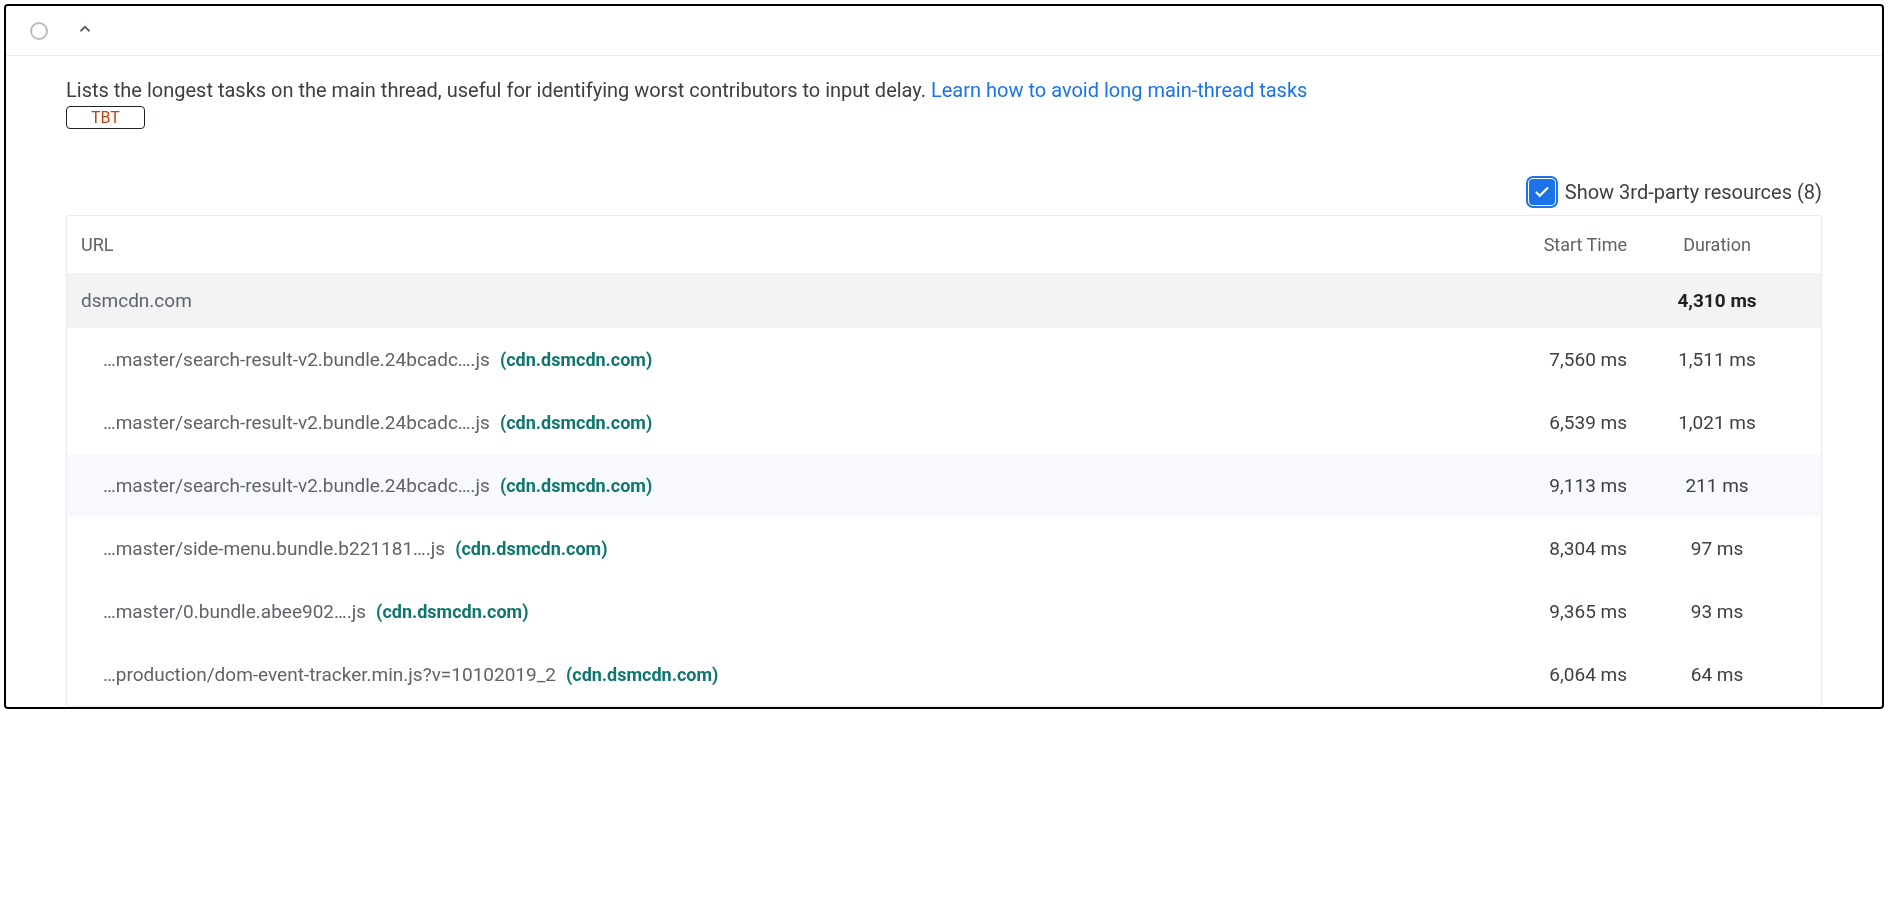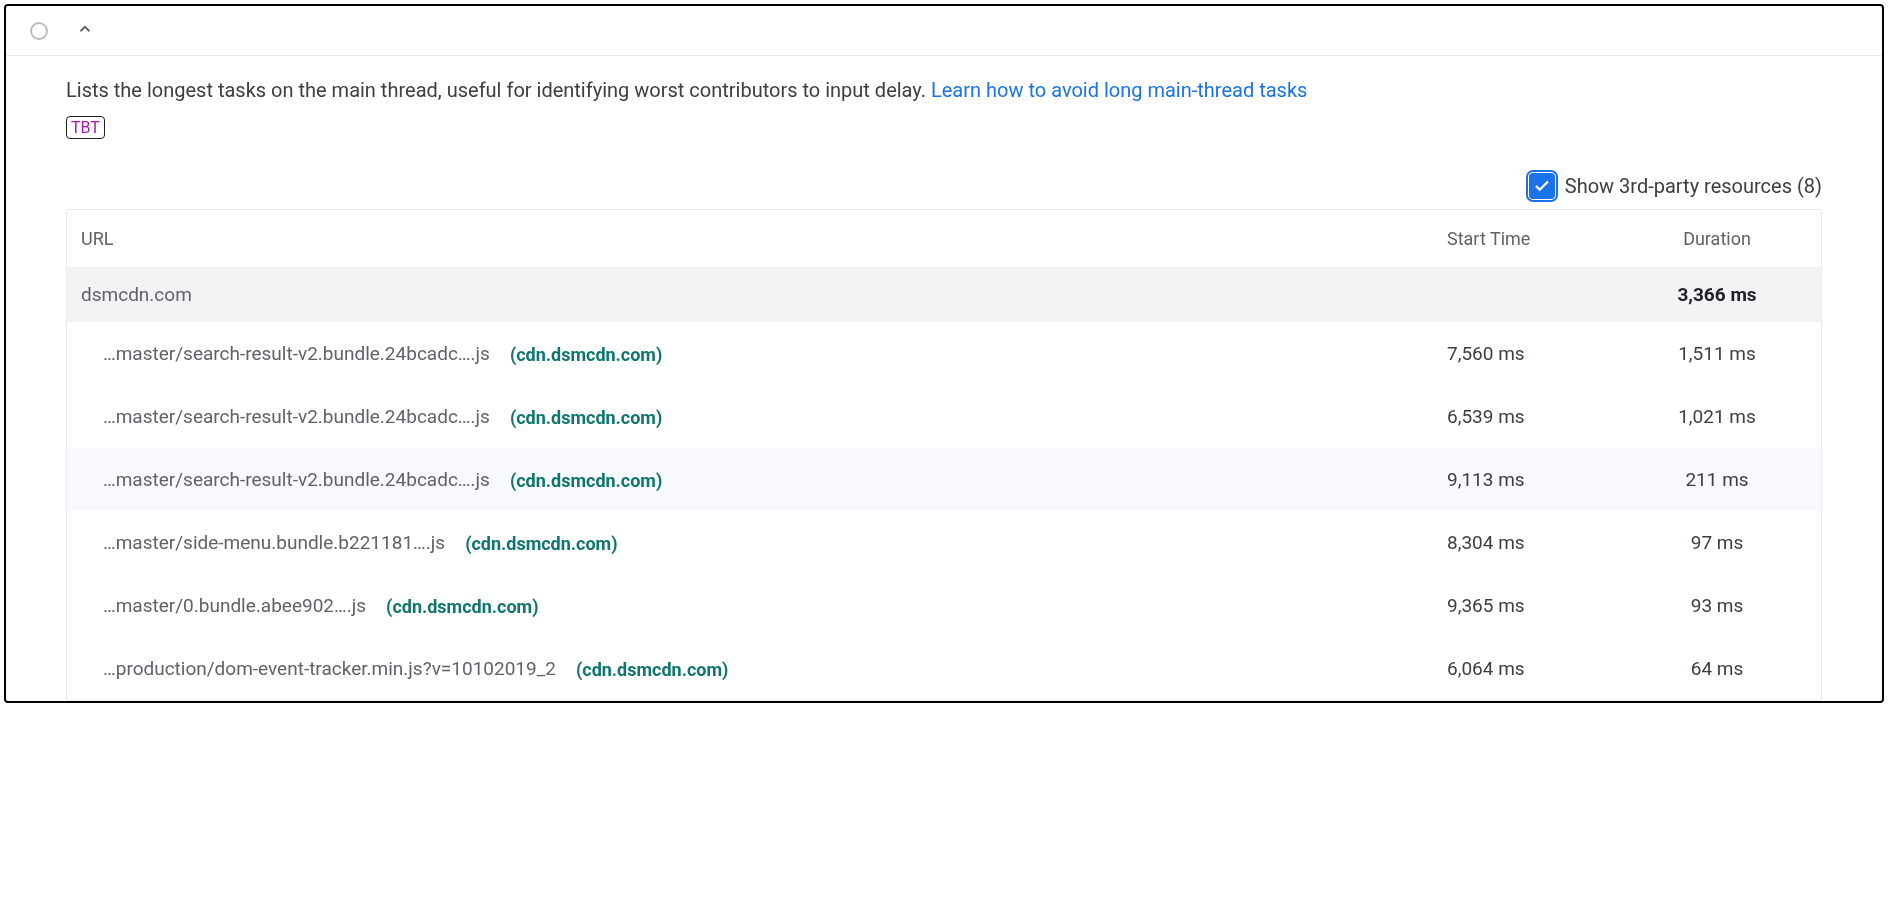--- a/index.html
+++ b/index.html
@@ -50,32 +50,31 @@
       line-height: 1.6;
     }
     .description a {
       color: #1a73e8;
       text-decoration: none;
     }
     .badge {
       display: inline-block;
       border: 1.5px solid #202124;
       border-radius: 4px;
-      padding: 1px 4px;
+      padding: 1px 24px;
       font-size: 16px;
-      color: #a21caf;
-      margin-top: 10px;
+      color: #c2410c;
       font-weight: 400;
     }
     .toggle-row {
       display: flex;
       justify-content: flex-end;
       align-items: center;
       gap: 10px;
-      margin-top: 34px;
+      margin-top: 50px;
       margin-bottom: 10px;
       font-size: 20px;
       color: #3c4043;
     }
     .checkbox-wrap {
       width: 26px;
       height: 26px;
       border: 3px solid #1a73e8;
       border-radius: 4px;
       background: #1a73e8;
@@ -97,21 +96,21 @@
       border-radius: 2px;
       margin-bottom: 0;
     }
     .thead {
       display: flex;
       padding: 18px 14px;
       font-size: 18px;
       color: #5f6368;
     }
     .col-url { flex: 1; }
-    .col-start { width: 180px; text-align: left; }
+    .col-start { width: 180px; text-align: right; }
     .col-dur { width: 180px; text-align: center; }
     .group-row {
       display: flex;
       padding: 16px 14px;
       background: #f1f3f4;
       font-size: 19px;
     }
     .group-row .col-url { color: #5f6368; }
     .group-row .col-dur { font-weight: 700; color: #202124; }
     .data-row {
@@ -119,22 +118,22 @@
       padding: 20px 14px 20px 36px;
       font-size: 19px;
       align-items: baseline;
     }
     .data-row.highlight {
       background: #f7f9fc;
     }
     .data-row .col-url {
       color: #5f6368;
       display: flex;
-      gap: 20px;
-      align-items: flex-end;
+      gap: 10px;
+      align-items: center;
     }
     .host {
       color: #0f766e;
       font-size: 18px;
       font-weight: bold;
     }
     .data-row .col-start, .data-row .col-dur {
       color: #3c4043;
     }
   </style>
@@ -169,21 +168,21 @@
     <div class="table">
       <div class="thead">
         <div class="col-url">URL</div>
         <div class="col-start">Start Time</div>
         <div class="col-dur">Duration</div>
       </div>
 
       <div class="group-row">
         <div class="col-url">dsmcdn.com</div>
         <div class="col-start"></div>
-        <div class="col-dur">3,366 ms</div>
+        <div class="col-dur">4,310 ms</div>
       </div>
 
       <div id="rows-container">
           <div class="data-row">
             <div class="col-url">
               <span>…master/search-result-v2.bundle.24bcadc….js</span>
               <span class="host">(cdn.dsmcdn.com)</span>
             </div>
             <div class="col-start">7,560 ms</div>
             <div class="col-dur">1,511 ms</div>

